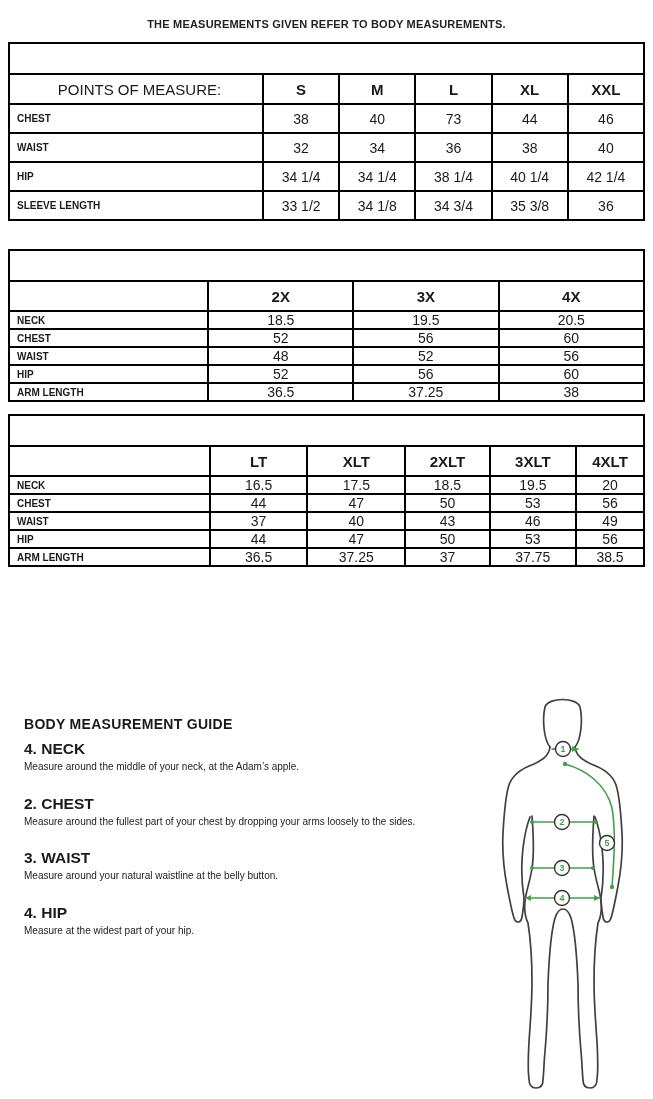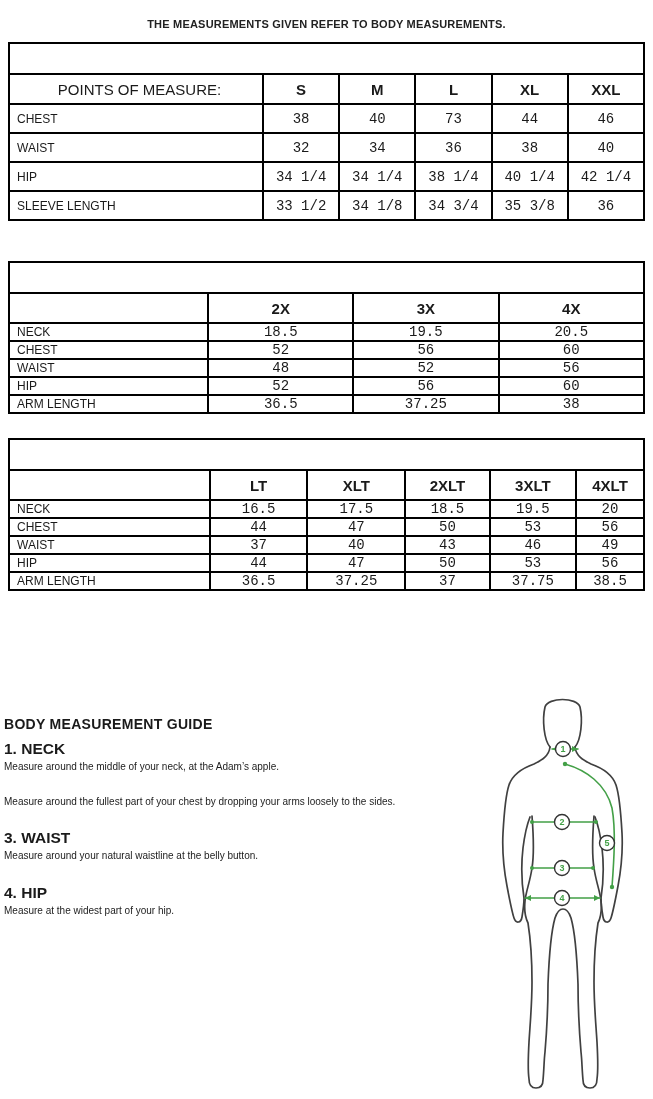--- a/index.html
+++ b/index.html
@@ -20,22 +20,22 @@
     letter-spacing: 0.2px;
     color: #222;
   }
   table.size-table {
     width: 637px;
     margin: 0 auto;
     border-collapse: collapse;
     table-layout: fixed;
   }
   .tbl-wrap-1 { margin-top: 12px; border-radius: 15px; }
-  .tbl-wrap-2 { margin-top: 40px; }
-  .tbl-wrap-3 { margin-top: 24px; }
+  .tbl-wrap-2 { margin-top: 28px; }
+  .tbl-wrap-3 { margin-top: 12px; }
   table.size-table th, table.size-table td {
     border: 2px solid #000;
     background: #fff;
   }
   th.title-bar {
     background: #333333;
     color: #ffffff;
     height: 31px;
     font-size: 17px;
     font-weight: 500;
@@ -46,35 +46,34 @@
   tr.col-head td {
     height: 30px;
     font-weight: 700;
     font-size: 15px;
     text-align: center;
   }
   tr.col-head td.row-label { font-weight: 500; font-size: 15px; }
   td.row-label {
     text-align: left;
     padding-left: 7px;
-    font-size: 12px;
-    font-weight: 400;
+    font-size: 10px;
+    font-weight: 700;
   }
   td.cell {
     text-align: center;
     font-size: 14px;
     font-weight: 500;
     height: 29px;
-    font-family: Liberation Mono, monospace;
   }
   .t2 td.cell, .t3 td.cell { height: 18px; }
 
   .guide {
     position: absolute;
-    left: 4px;
+    left: 24px;
     top: 716px;
     width: 478px;
   }
   .guide-title {
     font-size: 14px;
     font-weight: 800;
     letter-spacing: 0.3px;
     margin-bottom: 8px;
   }
   .guide-item { margin-bottom: 21px; }
@@ -282,24 +281,25 @@
       <td class="cell">38.5</td>
     </tr>
   </tbody>
     </table>
 </div>
 
 <div class="guide">
   <div class="guide-title">BODY MEASUREMENT GUIDE</div>
 
   <div class="guide-item">
-    <div class="g-head">1. NECK</div>
+    <div class="g-head">4. NECK</div>
     <div class="g-text">Measure around the middle of your neck, at the Adam’s apple.</div>
   </div>
   <div class="guide-item">
+    <div class="g-head">2. CHEST</div>
     <div class="g-text">Measure around the fullest part of your chest by dropping your arms loosely to the sides.</div>
   </div>
   <div class="guide-item">
     <div class="g-head">3. WAIST</div>
     <div class="g-text">Measure around your natural waistline at the belly button.</div>
   </div>
   <div class="guide-item">
     <div class="g-head">4. HIP</div>
     <div class="g-text">Measure at the widest part of your hip.</div>
   </div>

